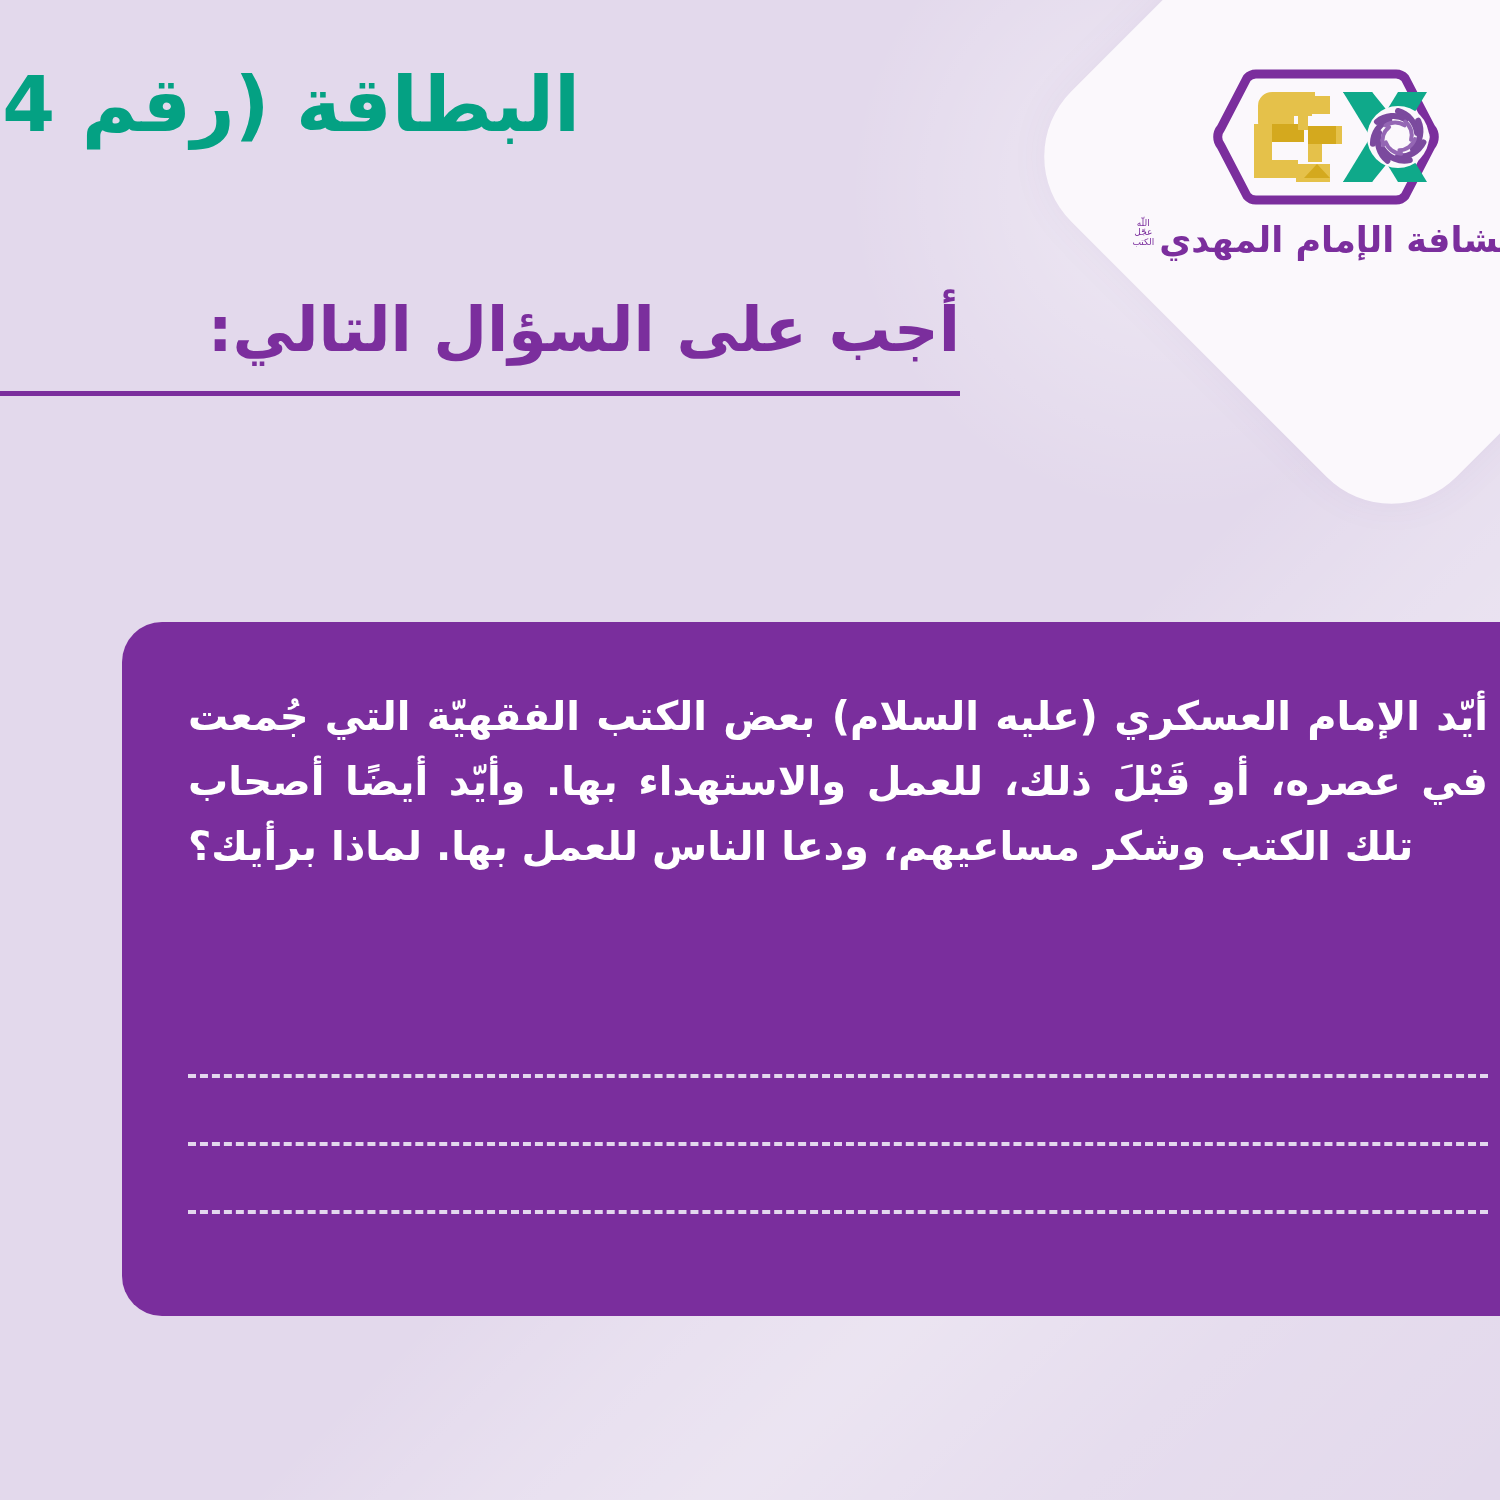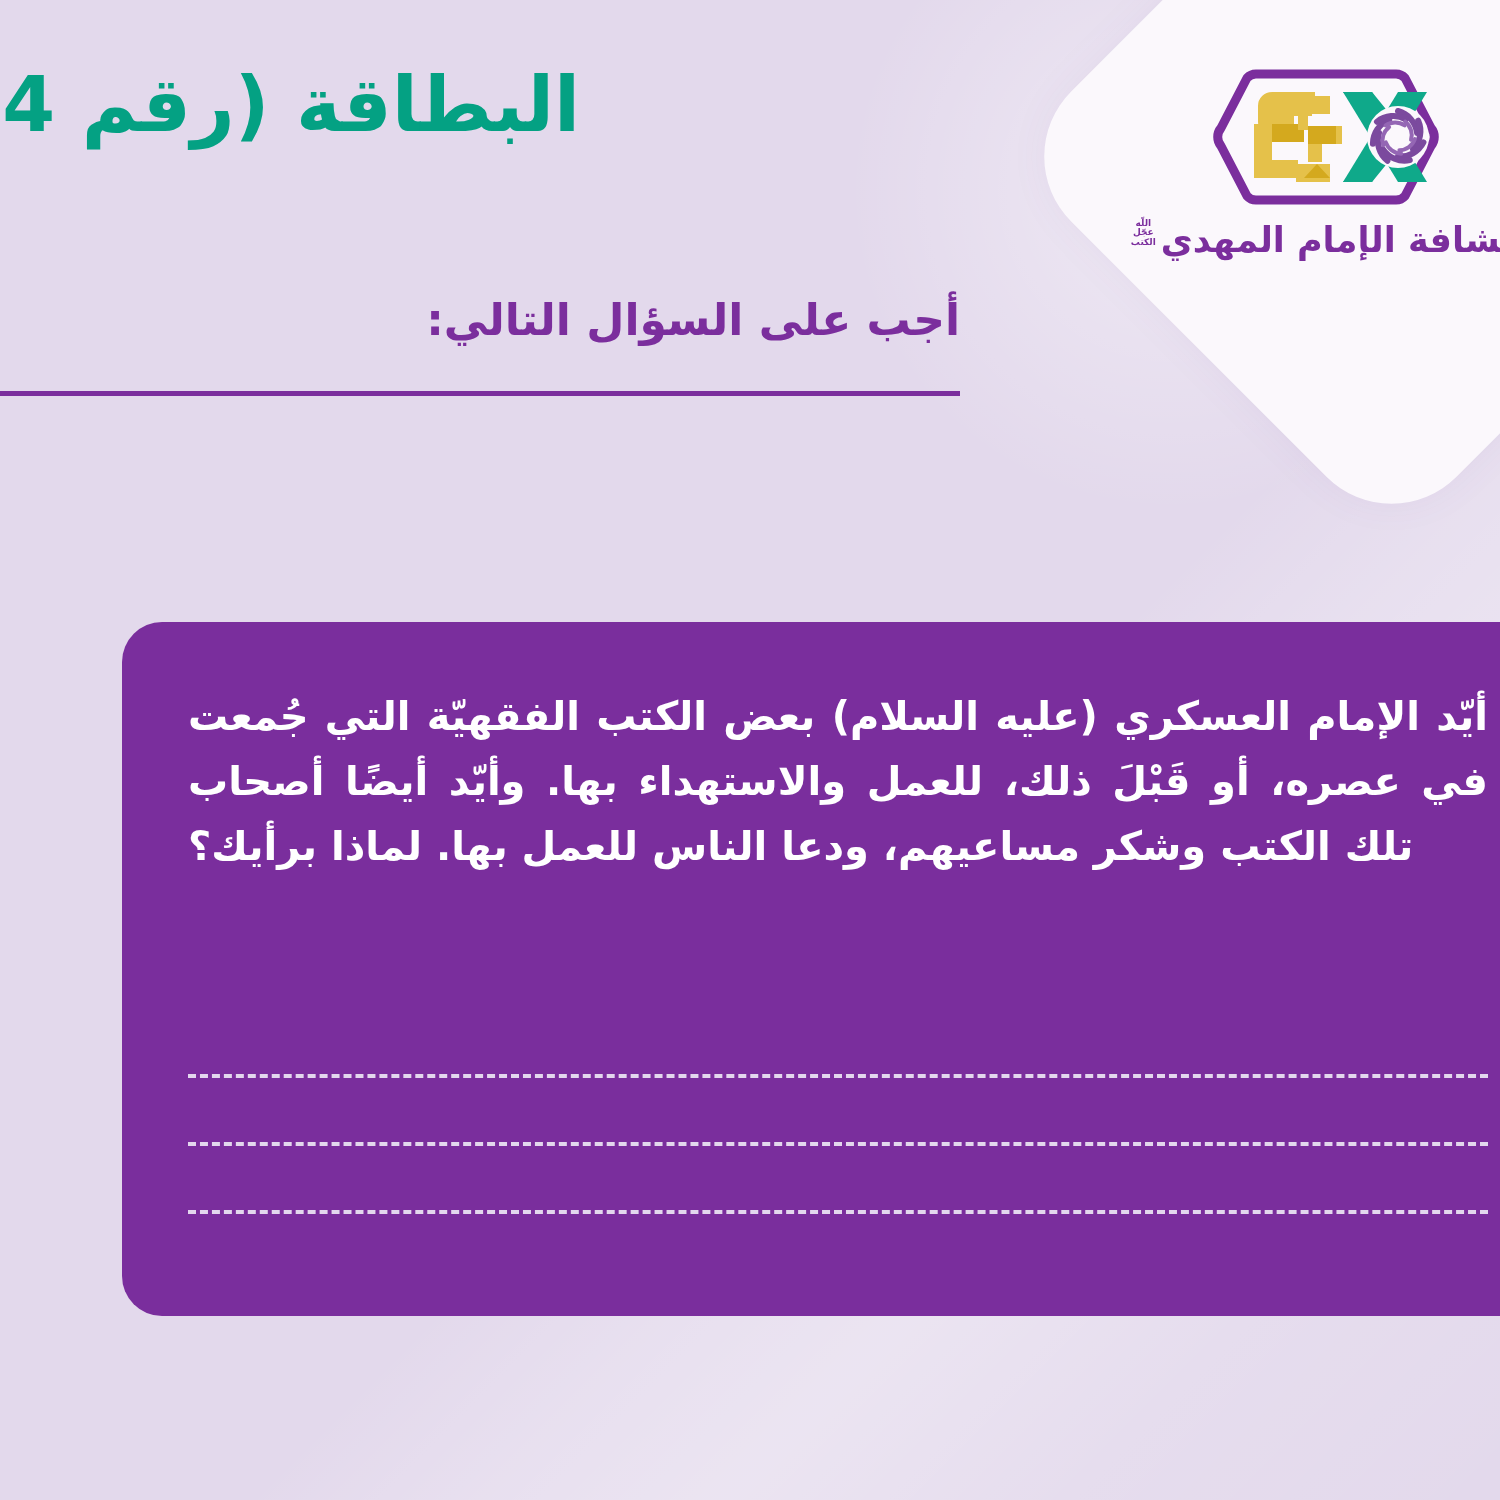--- a/index.html
+++ b/index.html
@@ -87,21 +87,21 @@
     font-size: 35px;
     font-weight: bold;
     color: #7B2E9D;
     letter-spacing: -0.5px;
     line-height: 1;
     white-space: nowrap;
   }
   .logo-honorific {
     display: inline-block;
     font-size: 9px;
-    font-weight: bold;
+    font-weight: normal;
     color: #7B2E9D;
     line-height: 1.02;
     text-align: center;
     transform: translateY(-7px);
   }
 
   
   .card-title {
     position: absolute;
     right: 920px;
@@ -117,21 +117,21 @@
   }
 
   
   .instruction {
     position: absolute;
     right: 540px;
     top: 296px;
     width: 420px;
     text-align: left;
     direction: rtl;
-    font-size: 44px;
+    font-size: 62px;
     font-weight: bold;
     color: #7B2E9D;
     line-height: 1.1;
     white-space: nowrap;
   }
 
   .instruction-rule {
     position: absolute;
     left: 0px;
     top: 391px;

